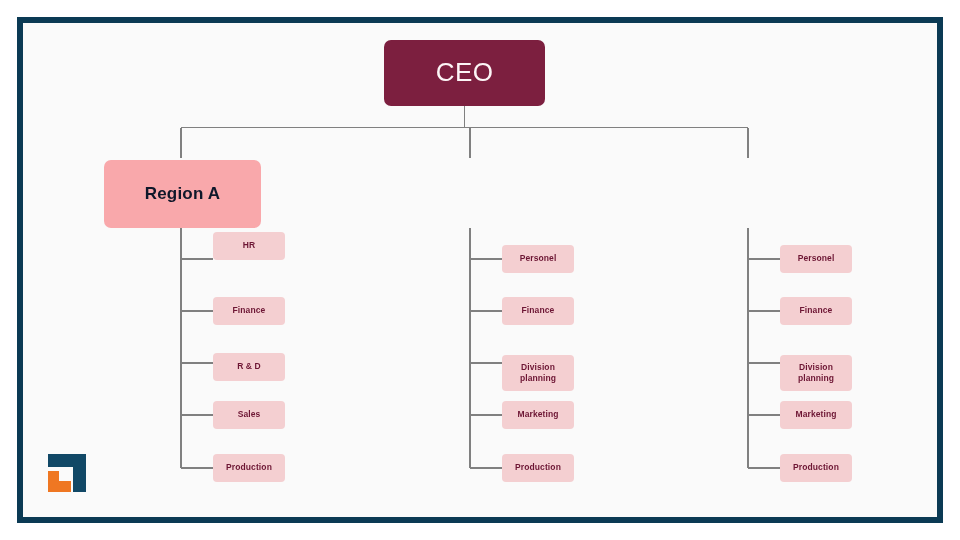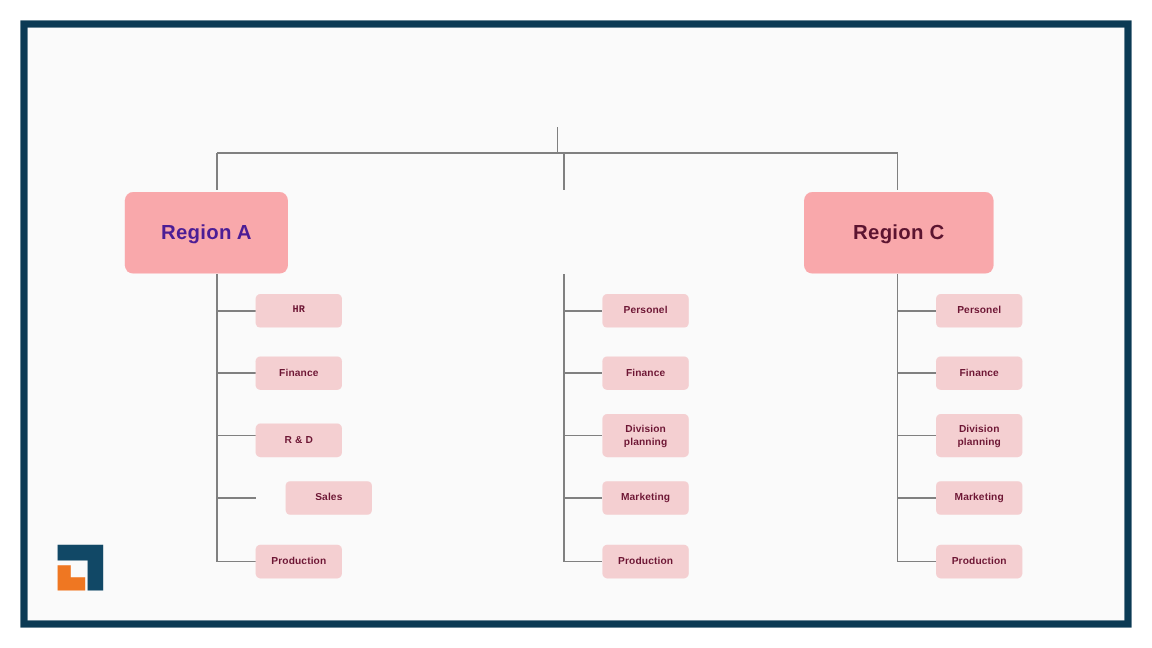--- a/index.html
+++ b/index.html
@@ -85,20 +85,21 @@
     background: #f4cfd1;
     color: #6d1634;
     font-size: 8.5px;
     font-weight: 600;
     letter-spacing: 0.1px;
     border-radius: 4px;
     padding: 2px 4px;
   }
   .node.leaf.two-line {
     line-height: 1.25;
+    margin-top: 10px;
   }
 
   
   #logo {
     position: absolute;
     left: 46px;
     top: 452px;
     width: 42px;
     height: 42px;
   }
@@ -139,37 +140,37 @@
 
         <path d="M748,228 L748,468"></path>
         <path d="M748,259 L780,259"></path>
         <path d="M748,311 L780,311"></path>
         <path d="M748,363 L780,363"></path>
         <path d="M748,415 L780,415"></path>
         <path d="M748,468 L780,468"></path>
       </g>
     </svg>
 
+    <div class="node root" style="left: 384px; top: 40px; width: 161px; height: 66px; background: rgb(124, 31, 63); color: rgb(253, 245, 246);">CEO</div>
 
-    <div class="node region" style="left: 104px; top: 160px; width: 136px; height: 68px; background: rgb(249, 168, 171); color: #4c1d95;">Region A</div>
+    <div class="node region" style="left: 104px; top: 160px; width: 157px; height: 68px; background: rgb(249, 168, 171); color: #0f172a;">Region A</div>
 
-    <div class="node leaf" style="left: 213px; top: 245px; width: 72px; height: 28px; background: rgb(244, 207, 209); color: rgb(109, 22, 52); font-family: Liberation Mono, monospace;">HR</div>
+    <div class="node leaf" style="left: 213px; top: 232px; width: 72px; height: 28px; background: rgb(244, 207, 209); color: rgb(109, 22, 52);">HR</div>
     <div class="node leaf" style="left: 213px; top: 297px; width: 72px; height: 28px; background: rgb(244, 207, 209); color: rgb(109, 22, 52);">Finance</div>
     <div class="node leaf" style="left: 213px; top: 353px; width: 72px; height: 28px; background: rgb(244, 207, 209); color: rgb(109, 22, 52);">R &amp; D</div>
-    <div class="node leaf" style="left: 213px; top: 401px; width: 72px; height: 28px; background: rgb(244, 207, 209); color: rgb(109, 22, 52); margin-left: 25px;">Sales</div>
+    <div class="node leaf" style="left: 213px; top: 401px; width: 72px; height: 28px; background: rgb(244, 207, 209); color: rgb(109, 22, 52);">Sales</div>
     <div class="node leaf" style="left: 213px; top: 454px; width: 72px; height: 28px; background: rgb(244, 207, 209); color: rgb(109, 22, 52);">Production</div>
 
 
     <div class="node leaf" style="left: 502px; top: 245px; width: 72px; height: 28px; background: rgb(244, 207, 209); color: rgb(109, 22, 52);">Personel</div>
     <div class="node leaf" style="left: 502px; top: 297px; width: 72px; height: 28px; background: rgb(244, 207, 209); color: rgb(109, 22, 52);">Finance</div>
     <div class="node leaf two-line" style="left: 502px; top: 345px; width: 72px; height: 36px; background: rgb(244, 207, 209); color: rgb(109, 22, 52);">Division planning</div>
     <div class="node leaf" style="left: 502px; top: 401px; width: 72px; height: 28px; background: rgb(244, 207, 209); color: rgb(109, 22, 52);">Marketing</div>
     <div class="node leaf" style="left: 502px; top: 454px; width: 72px; height: 28px; background: rgb(244, 207, 209); color: rgb(109, 22, 52);">Production</div>
 
-    <div class="node region" style="left: 670px; top: 160px; width: 158px; height: 68px; background: rgb(249, 168, 171); color: rgb(92, 20, 48);">Region C</div>
 
     <div class="node leaf" style="left: 780px; top: 245px; width: 72px; height: 28px; background: rgb(244, 207, 209); color: rgb(109, 22, 52);">Personel</div>
     <div class="node leaf" style="left: 780px; top: 297px; width: 72px; height: 28px; background: rgb(244, 207, 209); color: rgb(109, 22, 52);">Finance</div>
     <div class="node leaf two-line" style="left: 780px; top: 345px; width: 72px; height: 36px; background: rgb(244, 207, 209); color: rgb(109, 22, 52);">Division planning</div>
     <div class="node leaf" style="left: 780px; top: 401px; width: 72px; height: 28px; background: rgb(244, 207, 209); color: rgb(109, 22, 52);">Marketing</div>
     <div class="node leaf" style="left: 780px; top: 454px; width: 72px; height: 28px; background: rgb(244, 207, 209); color: rgb(109, 22, 52);">Production</div>
 
     <svg id="logo" viewBox="0 0 42 42" width="42" height="42" aria-hidden="true">
 
       <path d="M2,2 H40 V40 H27 V15 H2 Z" fill="#114866"></path>

